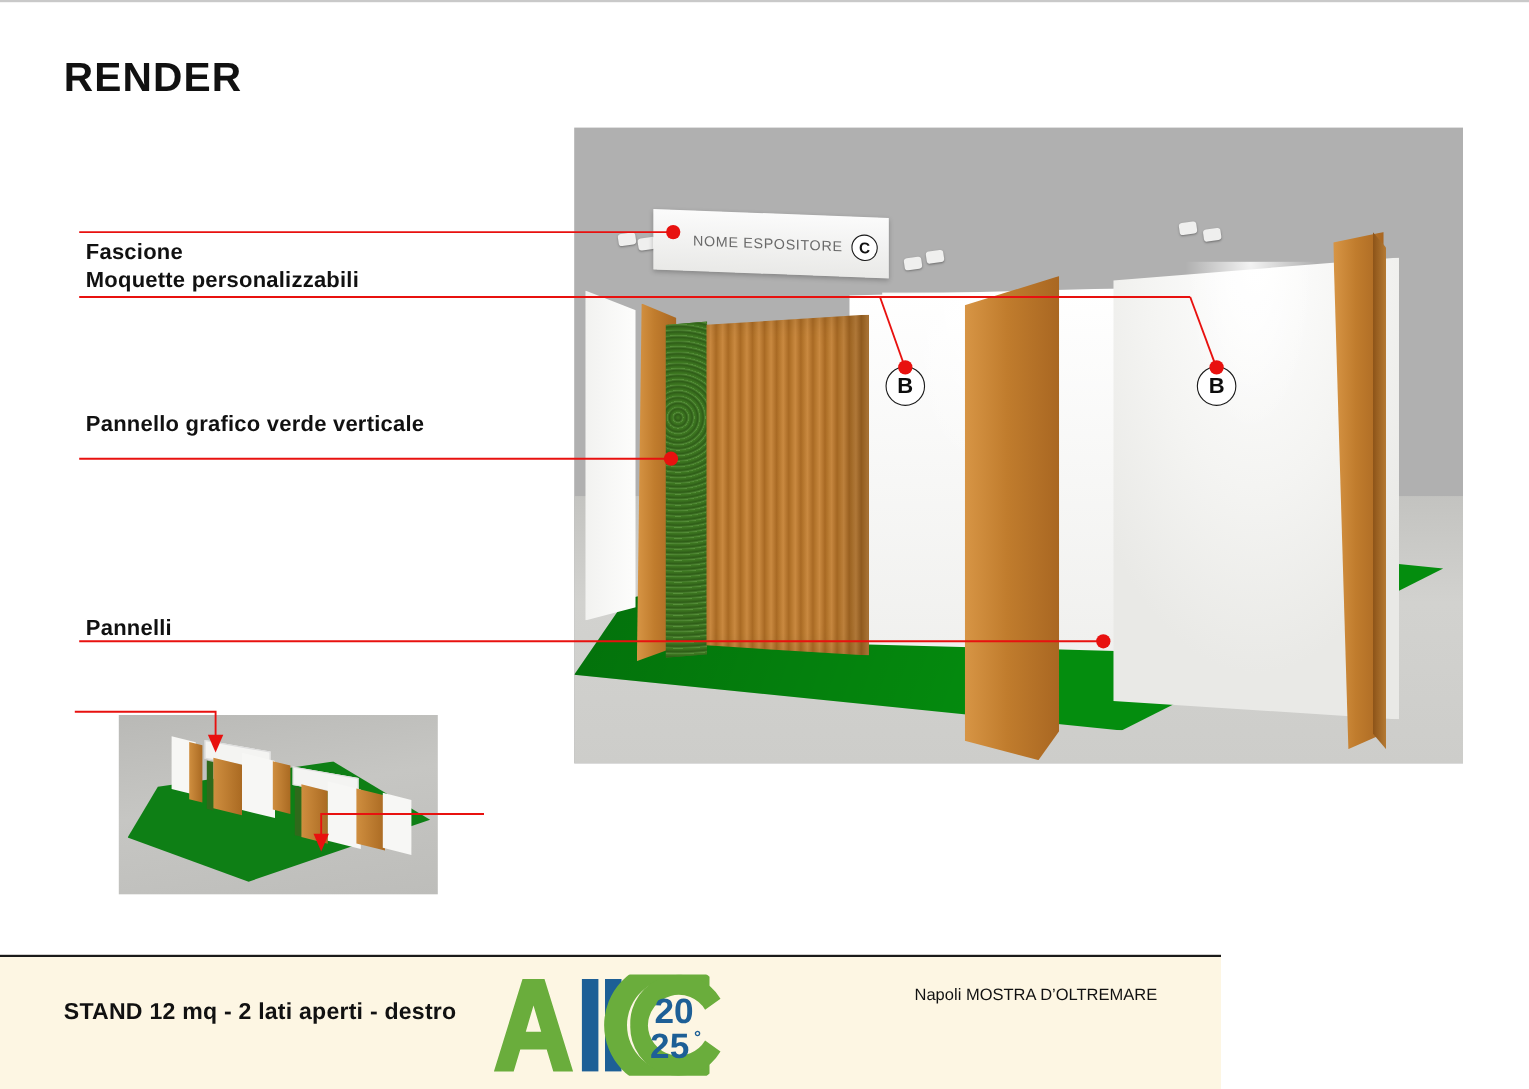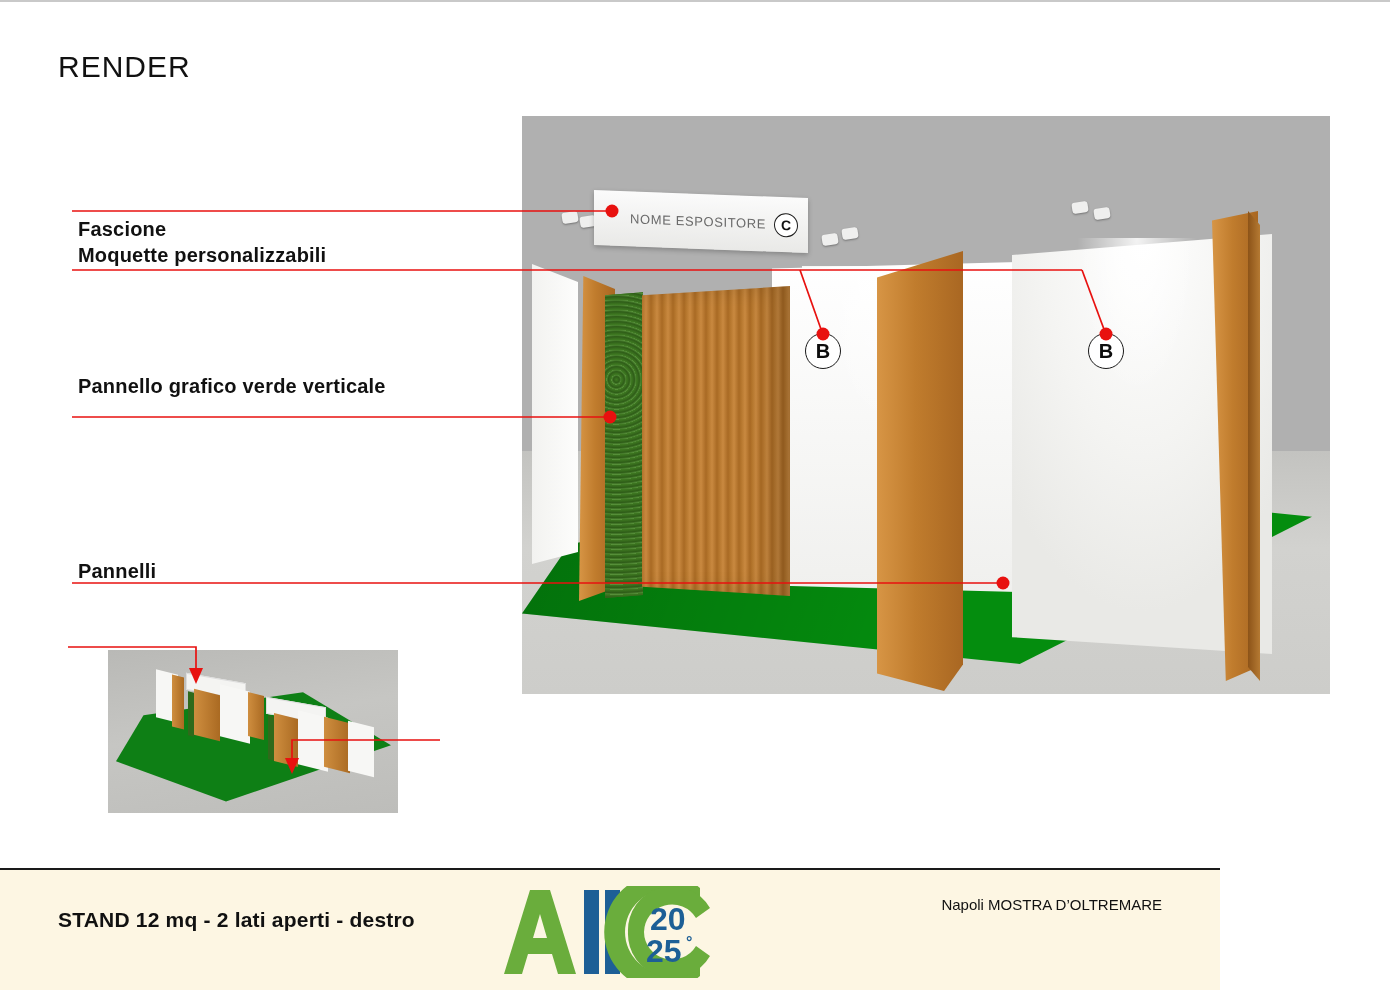--- a/index.html
+++ b/index.html
@@ -14,21 +14,21 @@
   .page{
     position:absolute;inset:0;
     background:#ffffff;
     border-top:2px solid #c9c9c9;
     box-sizing:border-box;
   }
 
   
   .page-title{
     position:absolute;left:58px;top:48px;
-    font-size:30px;font-weight:normal;letter-spacing:1px;
+    font-size:37px;font-weight:bold;letter-spacing:1px;
     color:#111111;
   }
 
   
   .callout-label{
     position:absolute;
     font-size:20px;font-weight:bold;color:#111111;
     white-space:nowrap;
     letter-spacing:.2px;
   }
@@ -169,21 +169,21 @@
     background:#0e7f15;
     clip-path:polygon(10% 22%,68% 2%,100% 48%,40% 97%,0 62%);
   }
   .t-wall{position:absolute;background:#f7f7f5;}
   .t-pil{position:absolute;background:linear-gradient(90deg,#cf8e3f,#aa6a22);}
   .t-green{position:absolute;background:#2f6a1b;}
   .t-fascia{position:absolute;background:#f4f4f2;border:1px solid #ddd;}
 
   
   .banner{
-    position:absolute;left:0;bottom:0;width:1220px;height:122px;
+    position:absolute;left:0;bottom:0;width:1110px;height:122px;
     background:#fdf6e3;
     border-top:2.5px solid #1a1a1a;
     box-sizing:border-box;
   }
   .banner-left{
     position:absolute;left:58px;top:38px;
     font-size:21px;font-weight:bold;color:#111111;letter-spacing:.2px;
   }
   .banner-right{
     position:absolute;right:58px;top:24px;

